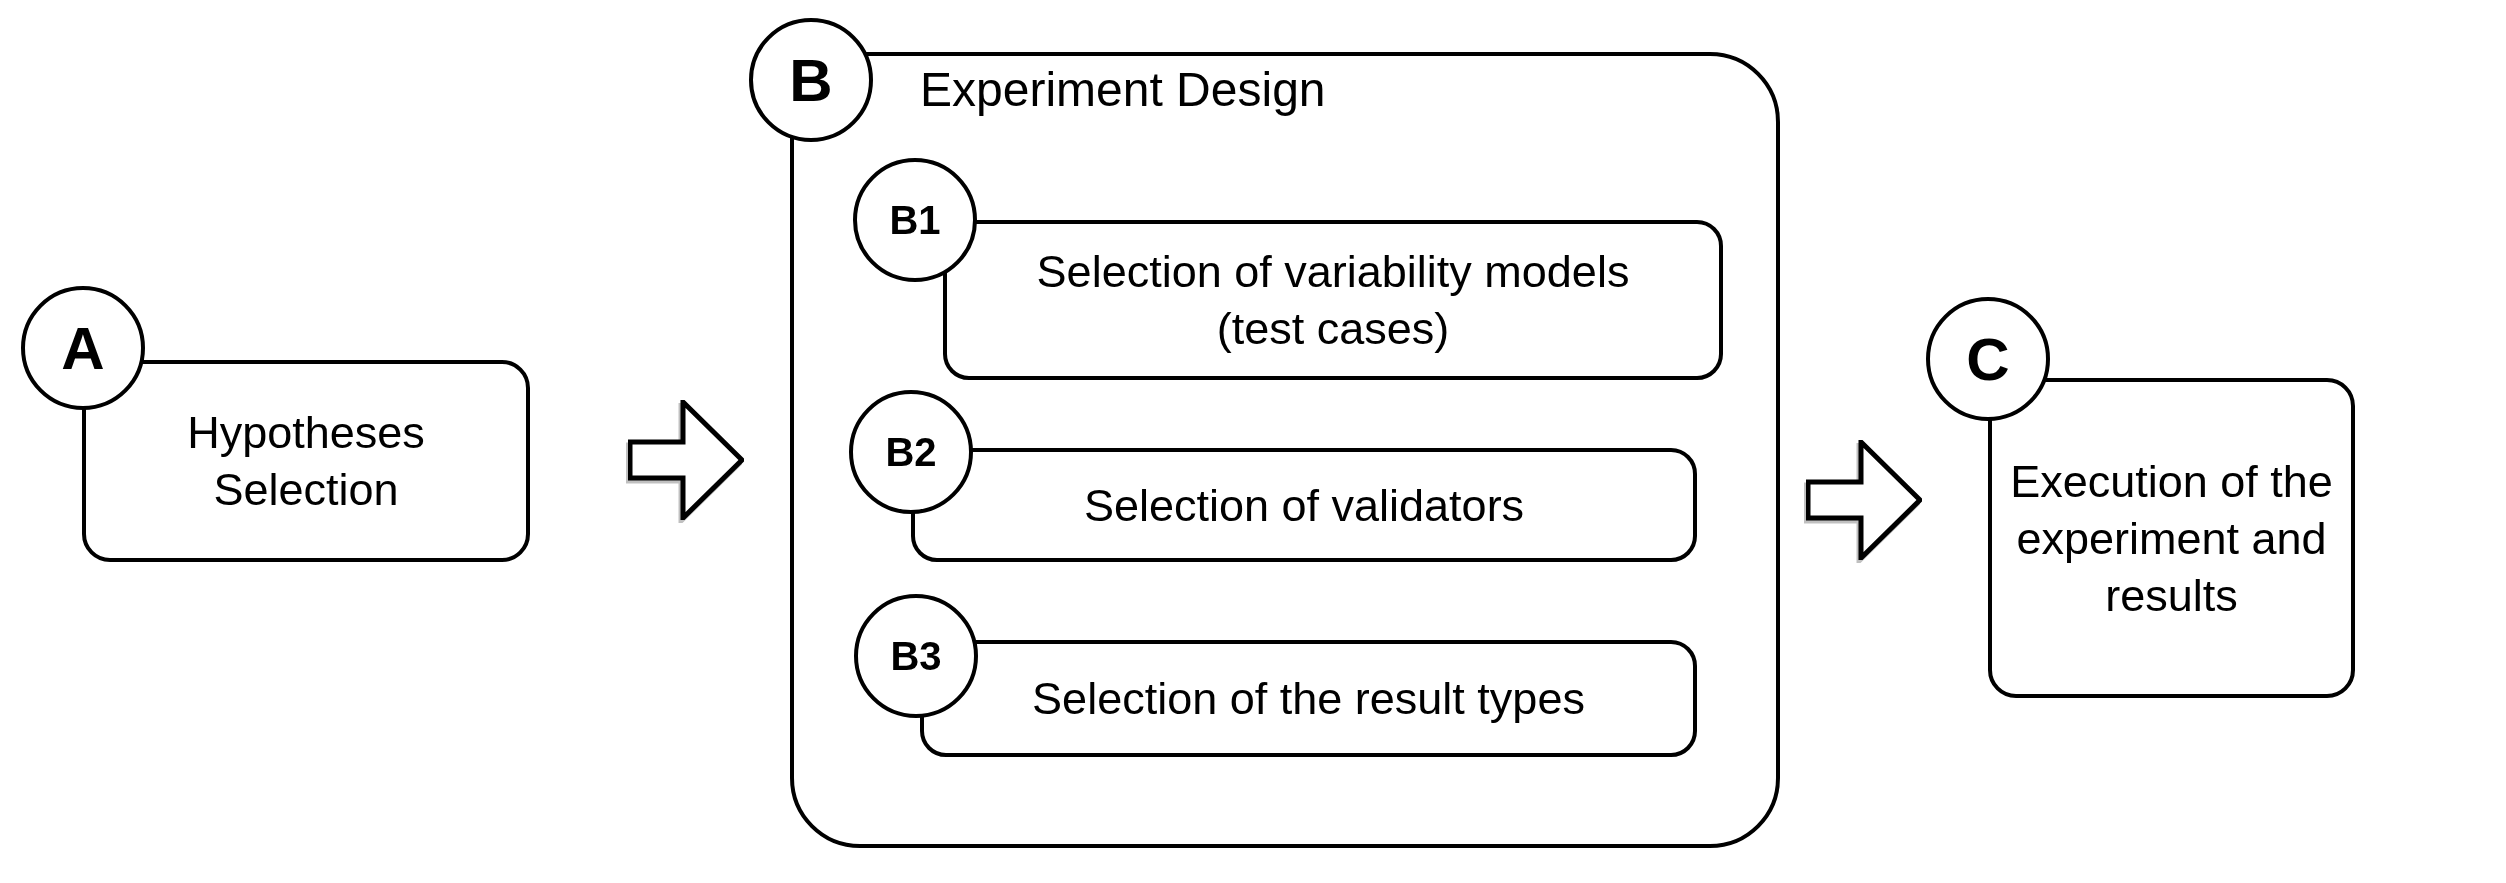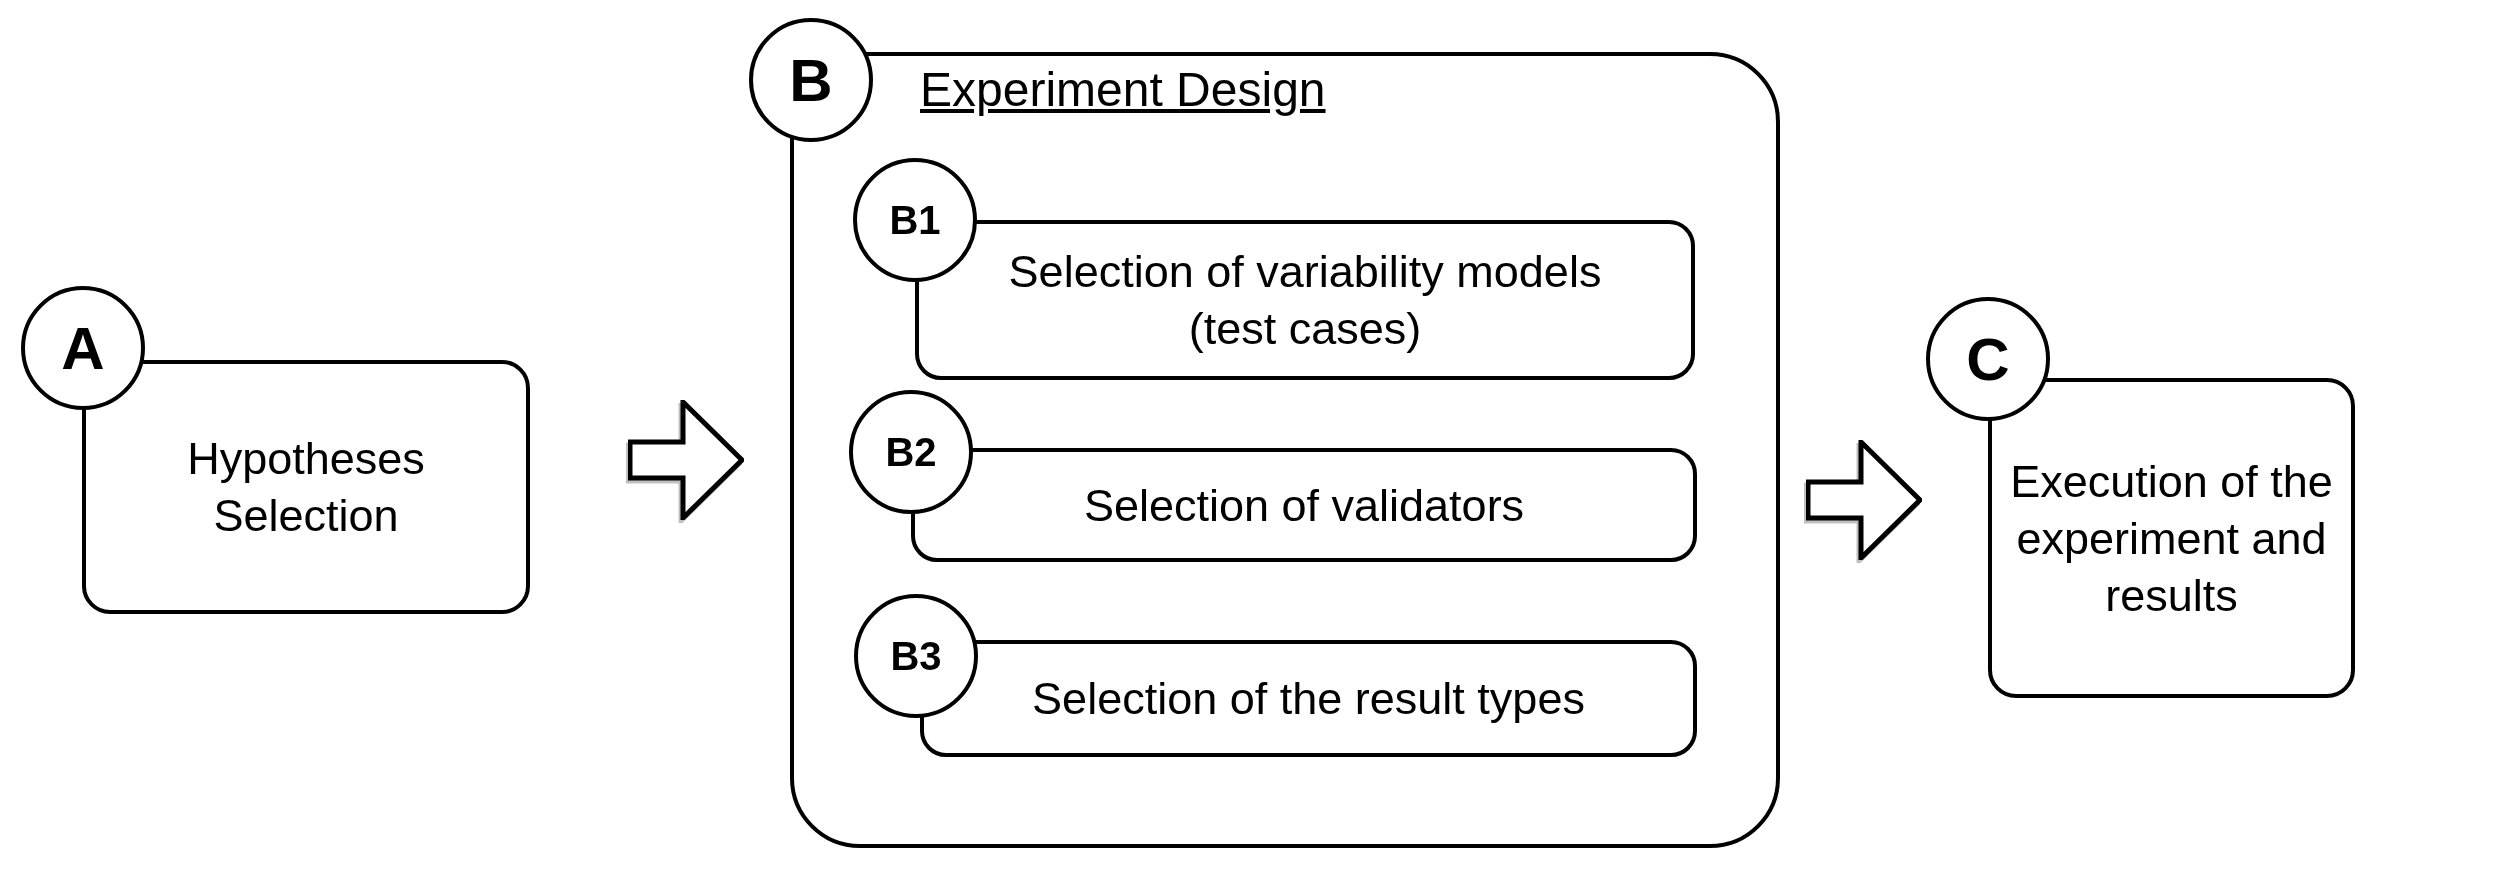--- a/index.html
+++ b/index.html
@@ -19,41 +19,40 @@
     border:4px solid #000000;
     border-radius:28px;
     display:flex;
     flex-direction:column;
     align-items:center;
     justify-content:center;
     text-align:center;
     font-size:45px;
     line-height:57px;
   }
-  .box-a{left:82px;top:360px;width:448px;height:254px;}
-  .box-b1{left:915px;top:220px;width:780px;height:160px;border-radius:26px;}
+  .box-a{left:82px;top:360px;width:448px;height:202px;}
+  .box-b1{left:943px;top:220px;width:780px;height:160px;border-radius:26px;}
   .box-b2{left:911px;top:448px;width:786px;height:114px;border-radius:26px;}
   .box-b3{left:920px;top:640px;width:777px;height:117px;border-radius:26px;}
   .box-c{left:1988px;top:378px;width:367px;height:320px;}
   
   .container-b{
     position:absolute;
     box-sizing:border-box;
     left:790px;top:52px;width:990px;height:796px;
     background:#ffffff;
     border:4px solid #000000;
     border-radius:70px;
   }
   .container-b-title{
     position:absolute;
     left:920px;top:62px;
     font-size:48px;
     line-height:56px;
     white-space:nowrap;
-    text-decoration:underline;
   }
   
   .badge{
     position:absolute;
     box-sizing:border-box;
     width:124px;height:124px;
     background:#ffffff;
     border:4px solid #000000;
     border-radius:50%;
     display:flex;

